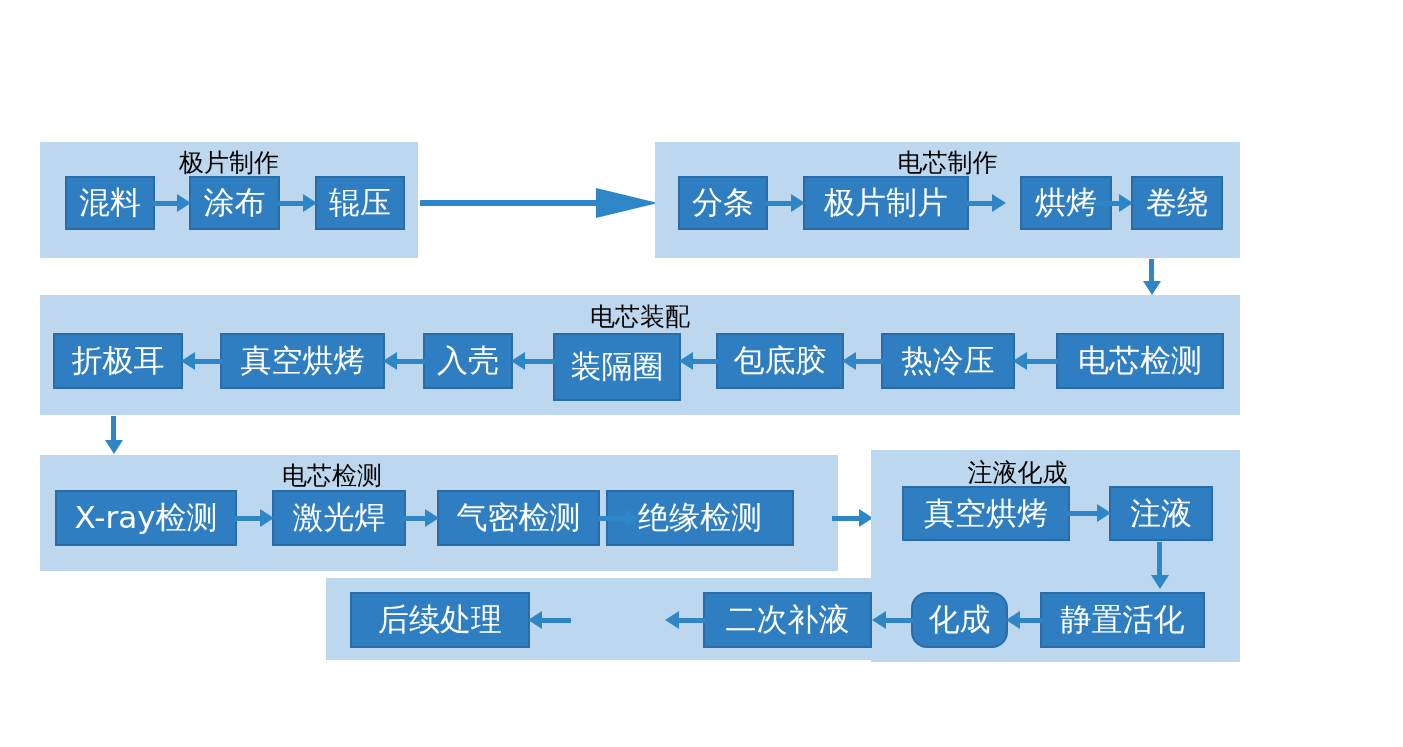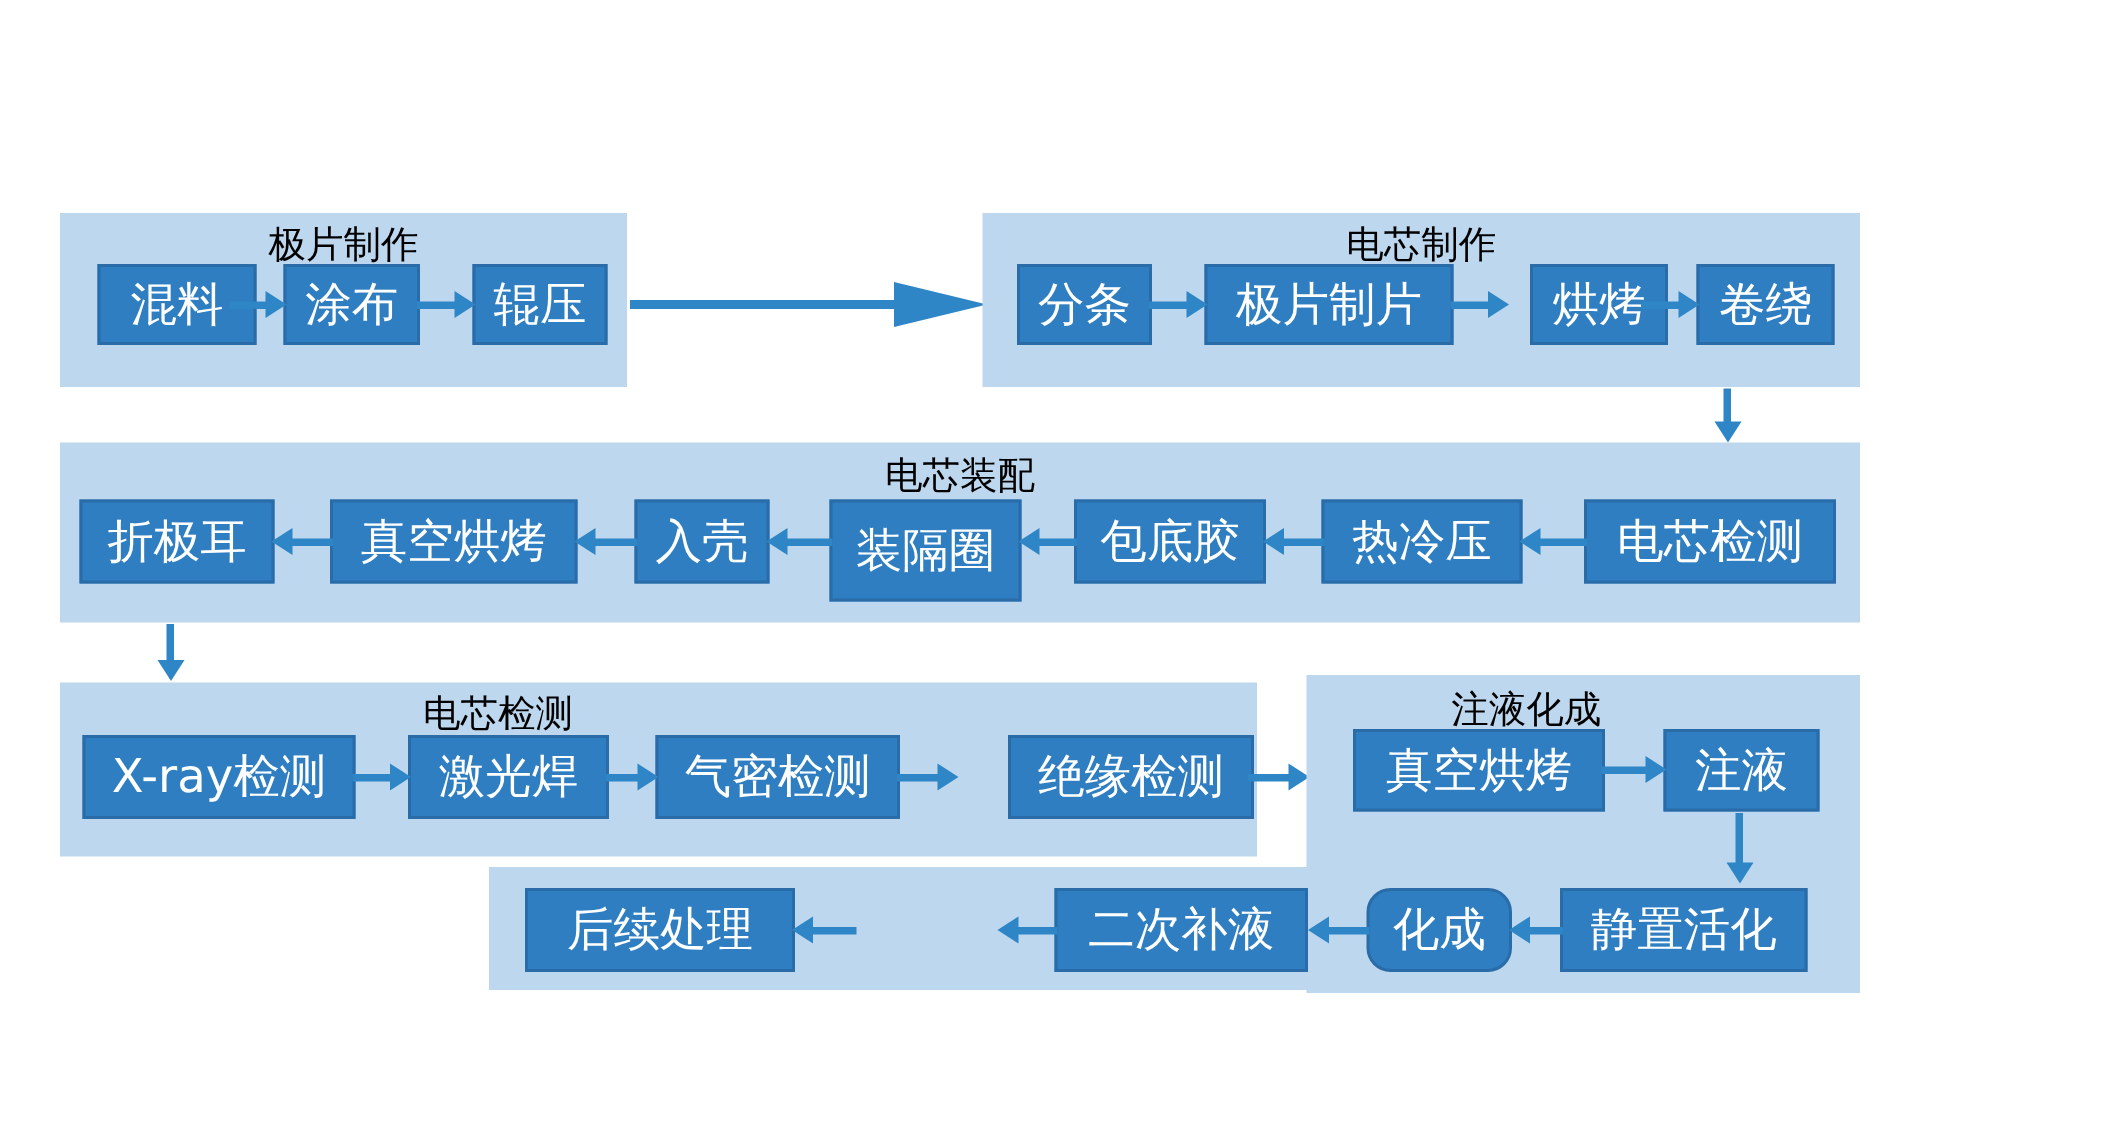--- a/index.html
+++ b/index.html
@@ -54,21 +54,21 @@
     border-top:15px solid transparent;border-bottom:15px solid transparent;}
 </style>
 </head>
 <body>
 
 <div class="canvas">
 
 
   <div class="group" style="left:40px;top:142px;width:378px;height:116px;"></div>
   <div class="ghead" style="left:40px;top:146px;width:378px;">极片制作</div>
-  <div class="box" style="left:65px;top:176px;width:106px;height:54px;">混料</div>
+  <div class="box" style="left:65px;top:176px;width:90px;height:54px;">混料</div>
   <div class="box" style="left:189px;top:176px;width:91px;height:54px;">涂布</div>
   <div class="box" style="left:315px;top:176px;width:90px;height:54px;">辊压</div>
   <div class="ar" style="left:153px;top:193px;width:38px;">
       <span class="sh"></span>
       <span class="hd"></span>
     </div>
   <div class="ar" style="left:278px;top:193px;width:39px;">
       <span class="sh"></span>
       <span class="hd"></span>
     </div>
@@ -139,21 +139,21 @@
   <div class="ad" style="left:104px;top:416px;height:38px;">
       <span class="sh"></span>
       <span class="hd"></span>
     </div>
 
   <div class="group" style="left:40px;top:455px;width:798px;height:116px;"></div>
   <div class="ghead" style="left:252px;top:459px;width:160px;">电芯检测</div>
   <div class="box" style="left:55px;top:490px;width:182px;height:56px;">X-ray检测</div>
   <div class="box" style="left:272px;top:490px;width:134px;height:56px;">激光焊</div>
   <div class="box" style="left:437px;top:490px;width:163px;height:56px;">气密检测</div>
-  <div class="box" style="left:672px;top:490px;width:164px;height:56px;">绝缘检测</div>
+  <div class="box" style="left:606px;top:490px;width:188px;height:56px;">绝缘检测</div>
   <div class="ar" style="left:235px;top:508px;width:39px;">
       <span class="sh"></span>
       <span class="hd"></span>
     </div>
   <div class="ar" style="left:404px;top:508px;width:35px;">
       <span class="sh"></span>
       <span class="hd"></span>
     </div>
   <div class="ar" style="left:598px;top:508px;width:41px;">
       <span class="sh"></span>

